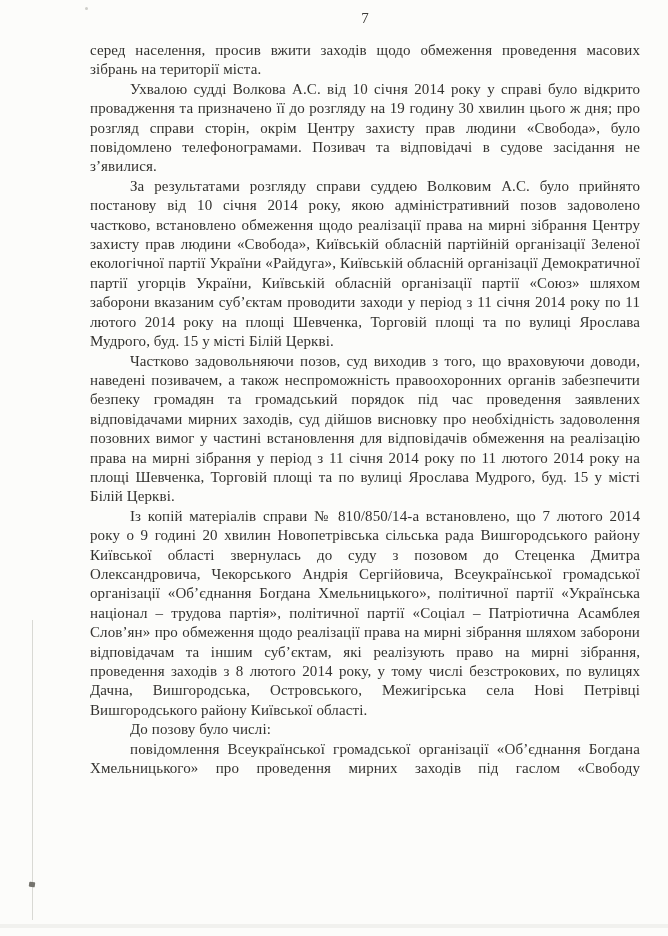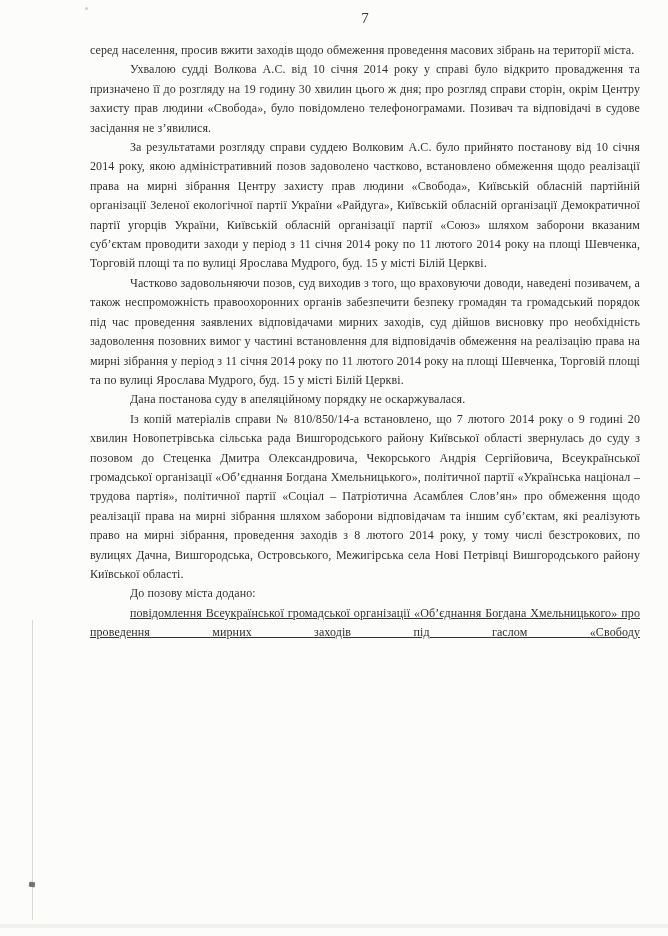--- a/index.html
+++ b/index.html
@@ -20,37 +20,36 @@
   .page-number {
     margin-top: 10px;
     margin-left: 90px;
     margin-right: 28px;
     text-align: center;
     font-size: 15px;
     color: #3a3936;
   }
   .body-text {
     margin: 14px 28px 0 90px;
-    font-size: 12px;
+    font-size: 15px;
     line-height: 19.4px;
     text-align: justify;
     letter-spacing: 0.1px;
   }
   .body-text p {
     margin: 0;
     padding: 0;
     text-indent: 40px;
   }
   .body-text p.no-indent {
     text-indent: 0;
   }
   .body-text p.runs-over {
     
     text-align-last: justify;
-    text-decoration: underline;
   }
   
   .scan-fold-line {
     position: absolute;
     left: 32px;
     top: 620px;
     width: 1px;
     height: 300px;
     background: rgba(125, 125, 115, 0.28);
   }
@@ -87,23 +86,22 @@
 
 <div class="page">
 
   <div class="page-number">7</div>
 
   <div class="body-text">
     <p class="no-indent">серед населення, просив вжити заходів щодо обмеження проведення масових зібрань на території міста.</p>
     <p>Ухвалою судді Волкова А.С. від 10 січня 2014 року у справі було відкрито провадження та призначено її до розгляду на 19 годину 30 хвилин цього ж дня; про розгляд справи сторін, окрім Центру захисту прав людини «Свобода», було повідомлено телефонограмами. Позивач та відповідачі в судове засідання не з’явилися.</p>
     <p>За результатами розгляду справи суддею Волковим А.С. було прийнято постанову від 10 січня 2014 року, якою адміністративний позов задоволено частково, встановлено обмеження щодо реалізації права на мирні зібрання Центру захисту прав людини «Свобода», Київській обласній партійній організації Зеленої екологічної партії України «Райдуга», Київській обласній організації Демократичної партії угорців України, Київській обласній організації партії «Союз» шляхом заборони вказаним суб’єктам проводити заходи у період з 11 січня 2014 року по 11 лютого 2014 року на площі Шевченка, Торговій площі та по вулиці Ярослава Мудрого, буд. 15 у місті Білій Церкві.</p>
     <p>Частково задовольняючи позов, суд виходив з того, що враховуючи доводи, наведені позивачем, а також неспроможність правоохоронних органів забезпечити безпеку громадян та громадський порядок під час проведення заявлених відповідачами мирних заходів, суд дійшов висновку про необхідність задоволення позовних вимог у частині встановлення для відповідачів обмеження на реалізацію права на мирні зібрання у період з 11 січня 2014 року по 11 лютого 2014 року на площі Шевченка, Торговій площі та по вулиці Ярослава Мудрого, буд. 15 у місті Білій Церкві.</p>
-    <p>Дана постанова суду в апеляційному порядку не оскаржувалася.</p>
     <p>Із копій матеріалів справи № 810/850/14-а встановлено, що 7 лютого 2014 року о 9 годині 20 хвилин Новопетрівська сільська рада Вишгородського району Київської області звернулась до суду з позовом до Стеценка Дмитра Олександровича, Чекорського Андрія Сергійовича, Всеукраїнської громадської організації «Об’єднання Богдана Хмельницького», політичної партії «Українська націонал – трудова партія», політичної партії «Соціал – Патріотична Асамблея Слов’ян» про обмеження щодо реалізації права на мирні зібрання шляхом заборони відповідачам та іншим суб’єктам, які реалізують право на мирні зібрання, проведення заходів з 8 лютого 2014 року, у тому числі безстрокових, по вулицях Дачна, Вишгородська, Островського, Межигірська села Нові Петрівці Вишгородського району Київської області.</p>
-    <p>До позову міста додано:</p>
+    <p>До позову було числі:</p>
     <p class="runs-over">повідомлення Всеукраїнської громадської організації «Об’єднання Богдана Хмельницького» про проведення мирних заходів під гаслом «Свободу</p>
   </div>
 
   <div class="scan-fold-line"></div>
   <div class="scan-speck"></div>
   <div class="scan-dot-top"></div>
   <div class="scan-bottom-band"></div>
 
 </div>
 

